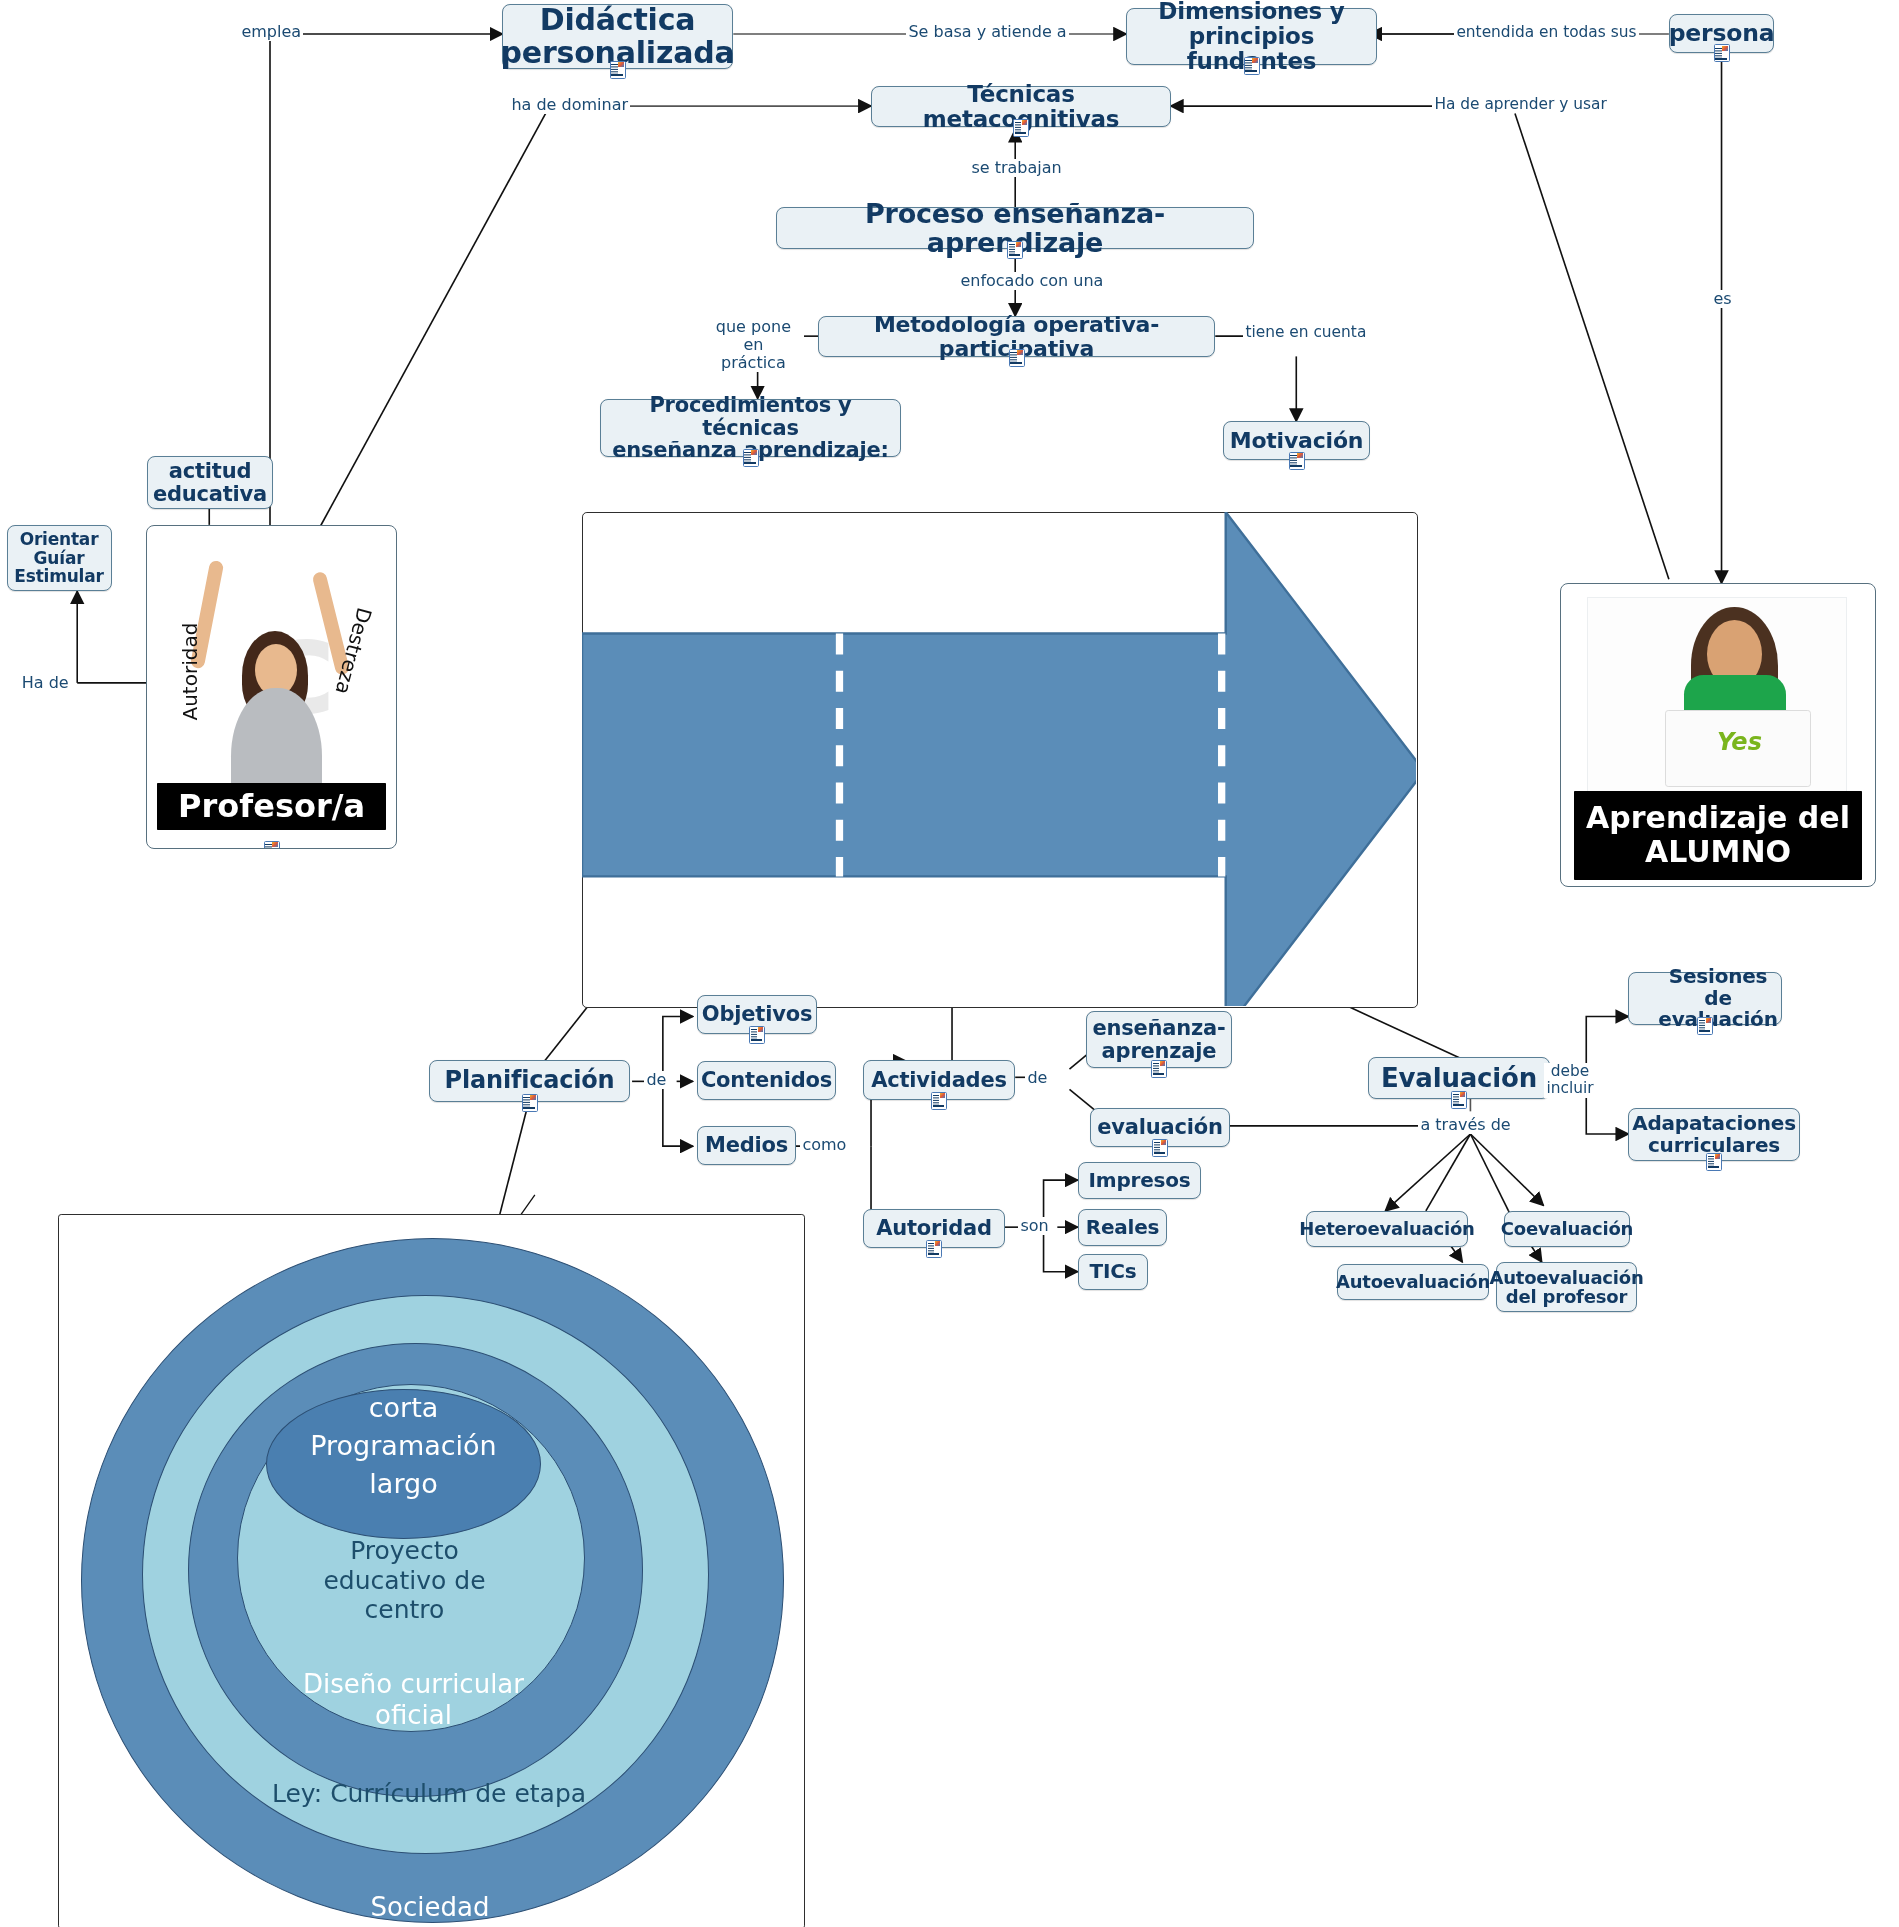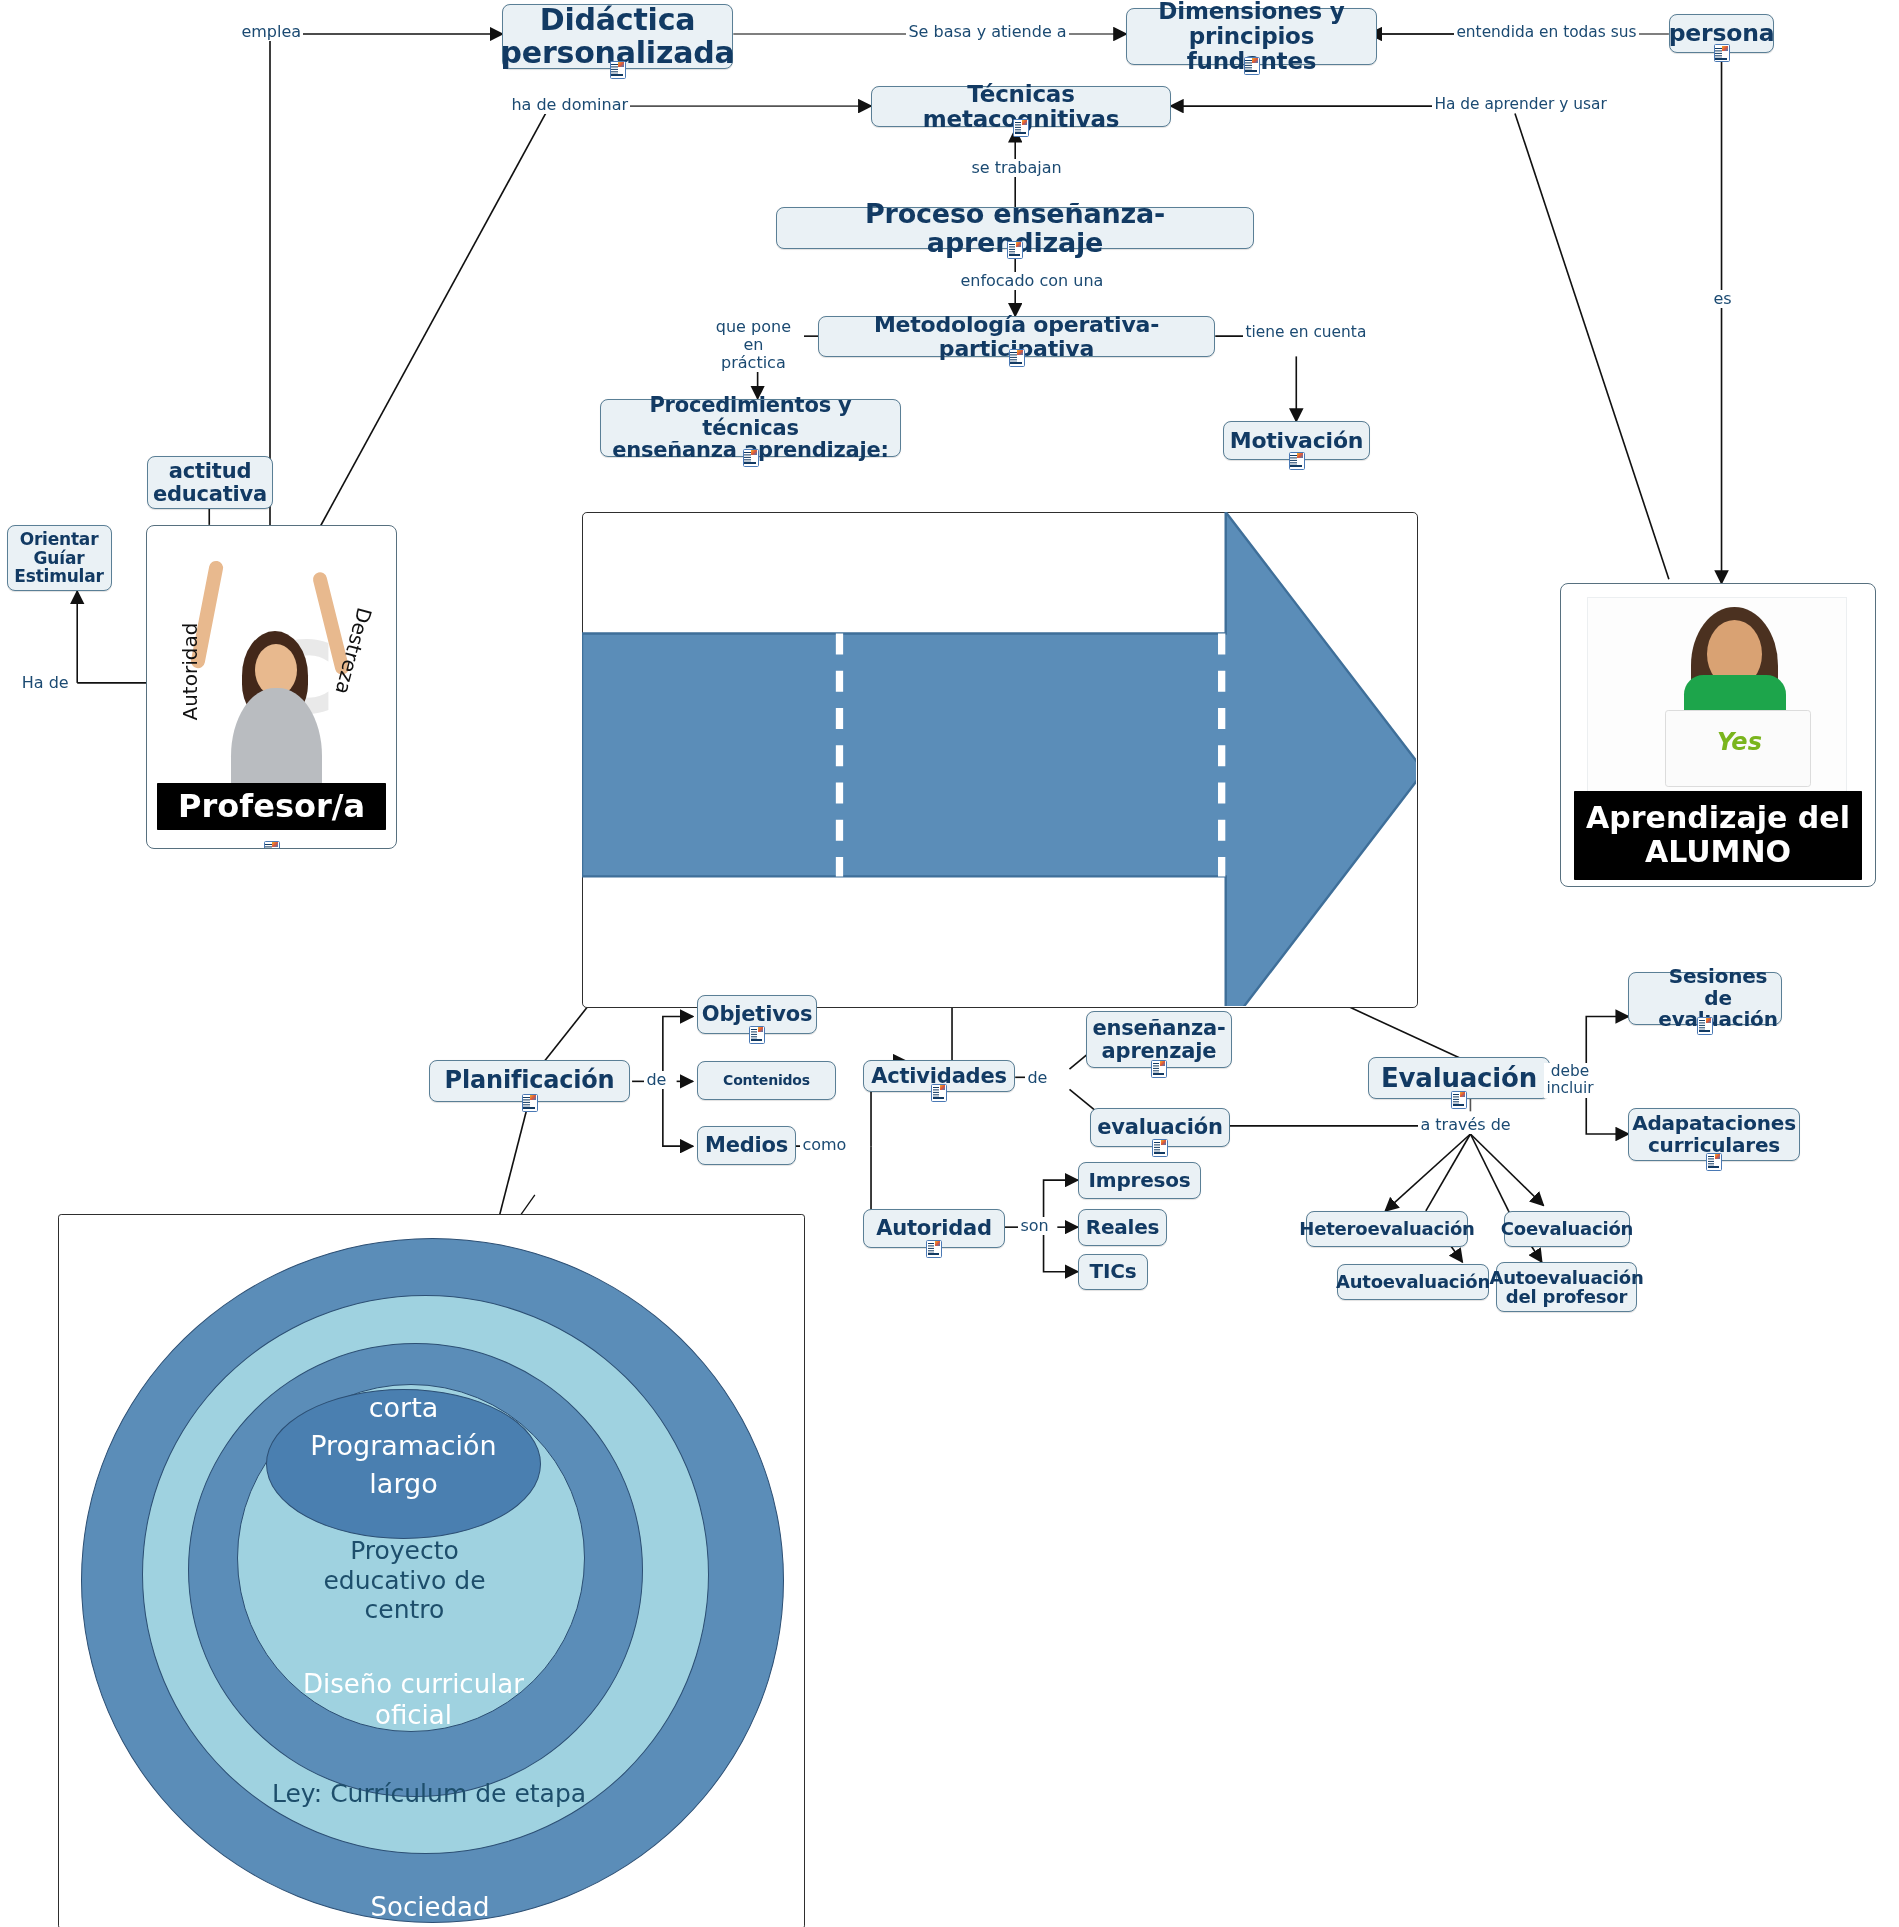--- a/index.html
+++ b/index.html
@@ -298,29 +298,29 @@
 
   <div class="node" style="left:697px;top:995px;width:120px;height:39px;font-size:21px;">
     <span class="tx">Objetivos</span>
     <span class="noteicon">
         <b></b>
         <i></i>
         <em></em>
       </span>
   </div>
 
-  <div class="node" style="left:697px;top:1061px;width:139px;height:39px;font-size:14px;">
+  <div class="node" style="left:697px;top:1061px;width:139px;height:39px;font-size:21px;">
     <span class="tx">Contenidos</span>
   </div>
 
   <div class="node" style="left:697px;top:1126px;width:99px;height:39px;font-size:21px;">
     <span class="tx">Medios</span>
   </div>
 
-  <div class="node" style="left:863px;top:1060px;width:152px;height:32px;font-size:21px;">
+  <div class="node" style="left:863px;top:1060px;width:152px;height:40px;font-size:21px;">
     <span class="tx">Actividades</span>
     <span class="noteicon">
         <b></b>
         <i></i>
         <em></em>
       </span>
   </div>
 
   <div class="node" style="left:863px;top:1209px;width:142px;height:39px;font-size:21px;">
     <span class="tx">Autoridad</span>

